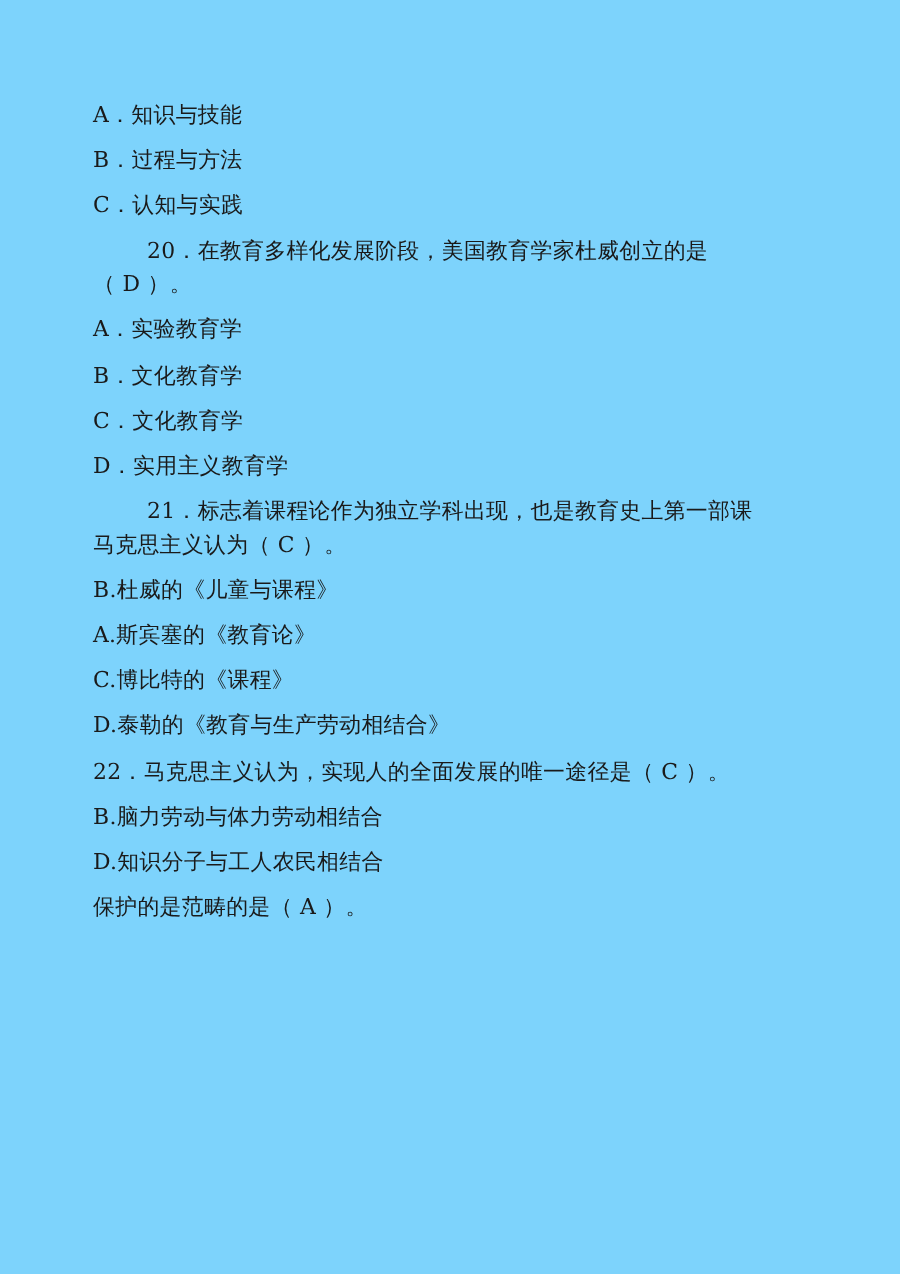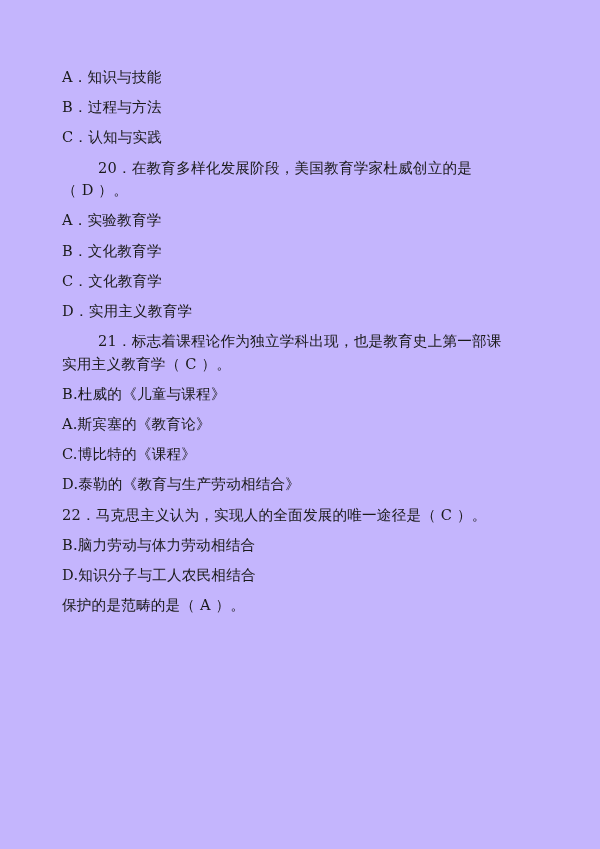--- a/index.html
+++ b/index.html
@@ -13,21 +13,21 @@
     font-family: "DejaVu Serif", "Liberation Serif", serif;
     color: #1a1a1a;
     overflow: hidden;
   }
   .page {
     position: relative;
     width: 600px;
     height: 849px;
     box-sizing: border-box;
     padding: 70px 62px 40px 62px;
-    background: #c4b5fd;
+    background: #7dd3fc;
   }
   .doc-body {
     font-size: 14.6px;
     line-height: 1.0;
   }
   .line {
     margin: 0;
     padding: 0;
     white-space: pre-wrap;
     letter-spacing: 0.2px;
@@ -83,21 +83,21 @@
     </div>
 
     <div class="blk">
       <p class="line">D．实用主义教育学</p>
     </div>
 
     <div class="blk tight">
       <p class="line">21．标志着课程论作为独立学科出现，也是教育史上第一部课</p>
     </div>
     <div class="blk">
-      <p class="line indent-cont">实用主义教育学（ C ）。</p>
+      <p class="line indent-cont">马克思主义认为（ C ）。</p>
     </div>
 
     <div class="blk">
       <p class="line">B.杜威的《儿童与课程》</p>
     </div>
 
     <div class="blk">
       <p class="line">A.斯宾塞的《教育论》</p>
     </div>
 

